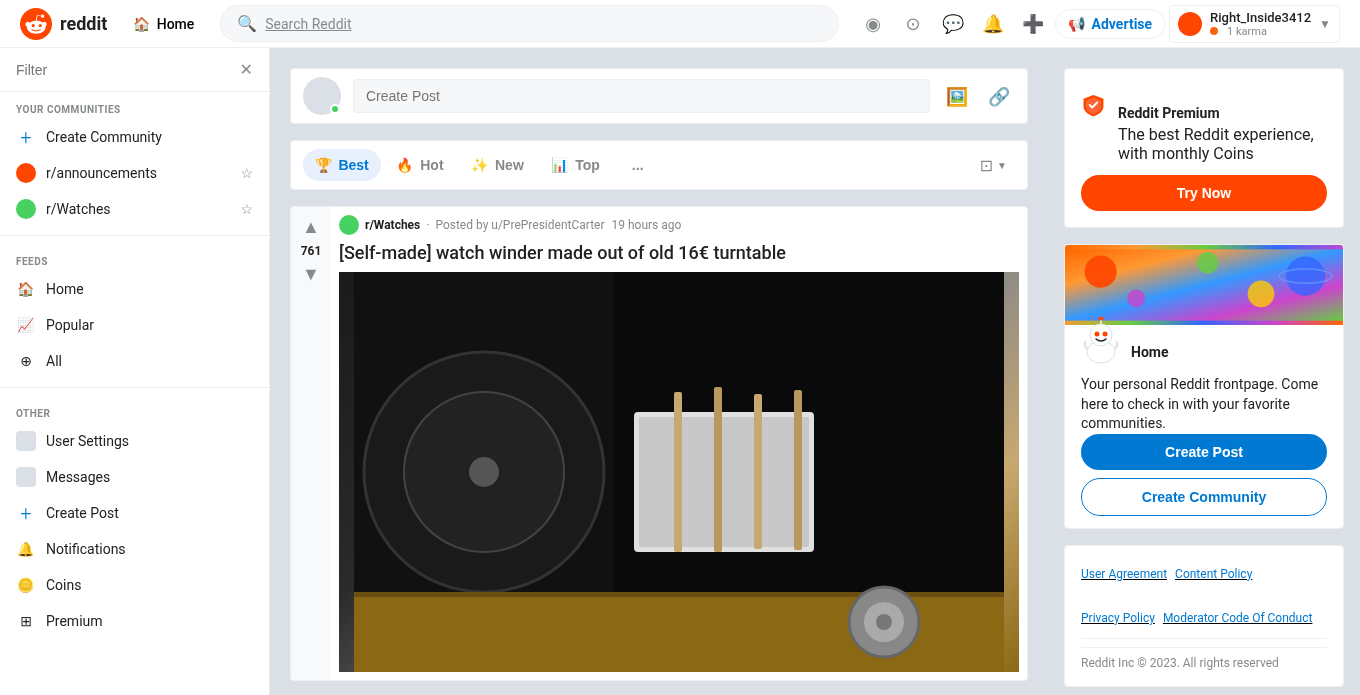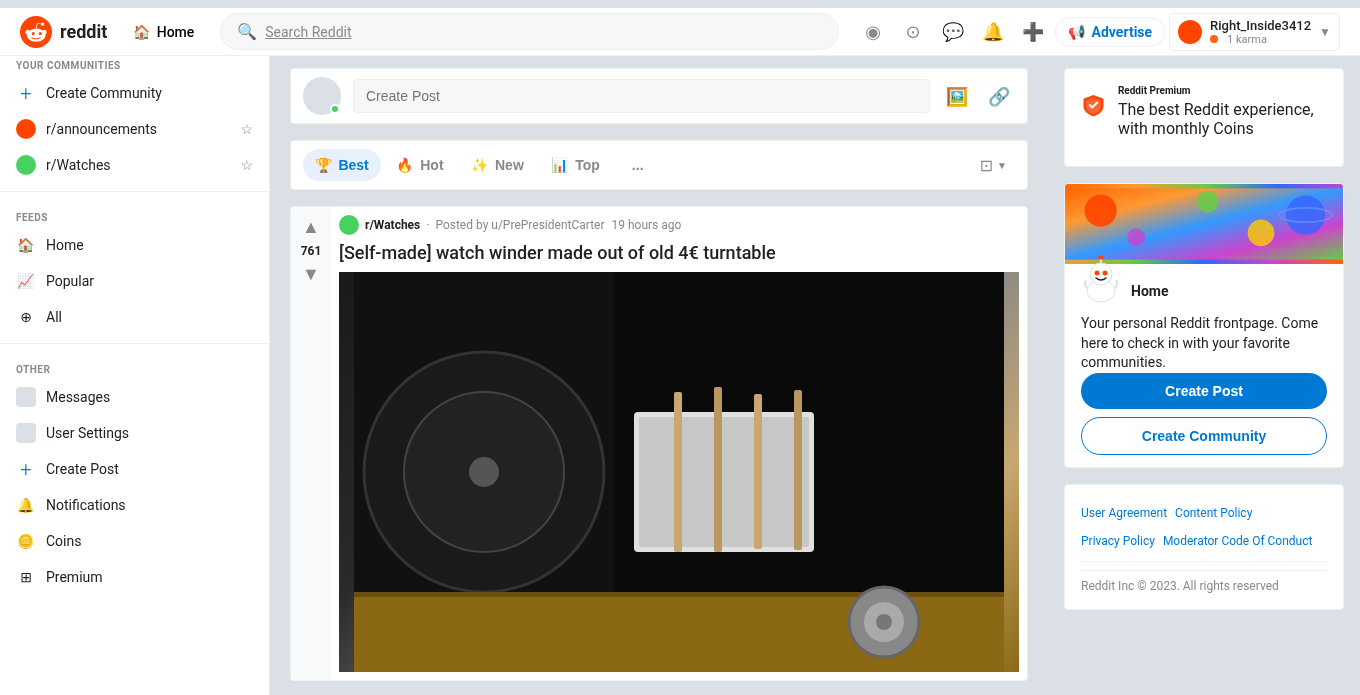--- a/index.html
+++ b/index.html
@@ -1,20 +1,20 @@
 <!DOCTYPE html>
 <html><head>
   <meta charset="utf-8">
   <style>
     * { margin: 0; padding: 0; box-sizing: border-box; }
     body { font-family: -apple-system, BlinkMacSystemFont, 'Segoe UI', Roboto, sans-serif; background: #dae0e6; width: 1360px; height: 695px; overflow: hidden; }
 
     
     .header {
-      position: fixed; top: 8px; left: 0; right: 0; height: 48px;
+      position: fixed; top: 0; left: 0; right: 0; height: 48px;
       background: #fff; border-bottom: 1px solid #edeff1;
       display: flex; align-items: center; padding: 0 20px; gap: 16px; z-index: 100;
     }
     .header-logo { display: flex; align-items: center; gap: 8px; cursor: pointer; }
     .logo-icon { width: 32px; height: 32px; }
     .logo-text { font-size: 18px; font-weight: 700; color: #222; }
     .home-nav { display: flex; align-items: center; gap: 6px; padding: 6px 10px; border-radius: 4px; cursor: pointer; font-size: 14px; font-weight: 500; }
     .search-bar {
       flex: 1; max-width: 690px; margin: 0 auto;
       display: flex; align-items: center; gap: 8px;
@@ -146,21 +146,21 @@
       width: 312px; min-width: 312px; padding: 20px 16px;
       height: calc(695px - 48px); overflow-y: auto;
     }
 
     
     .premium-card {
       background: #fff; border: 1px solid #edeff1; border-radius: 4px;
       padding: 16px; margin-bottom: 16px;
     }
     .premium-header { display: flex; align-items: flex-start; gap: 12px; margin-bottom: 12px; }
-    .premium-title { font-size: 10px; font-weight: 700; color: #222; margin-bottom: 4px; }
+    .premium-title { font-size: 14px; font-weight: 700; color: #222; margin-bottom: 4px; margin-top: 20px; }
     .premium-desc { font-size: 16px; color: #222; }
     .try-now-btn {
       width: 100%; padding: 10px; background: #ff4500; border: none; border-radius: 20px;
       color: #fff; font-size: 14px; font-weight: 700; cursor: pointer;
     }
 
     
     .home-widget {
       background: #fff; border: 1px solid #edeff1; border-radius: 4px;
       overflow: hidden; margin-bottom: 16px;
@@ -180,21 +180,21 @@
     .create-community-btn {
       width: 100%; padding: 10px; background: #fff; border: 1px solid #0079d3; border-radius: 20px;
       color: #0079d3; font-size: 14px; font-weight: 700; cursor: pointer;
     }
 
     
     .footer-card {
       background: #fff; border: 1px solid #edeff1; border-radius: 4px;
       padding: 16px; margin-bottom: 16px;
     }
-    .footer-links { display: flex; flex-wrap: wrap; gap: 4px 0; }
+    .footer-links { display: flex; flex-wrap: wrap; gap: 20px 0; text-decoration: underline; }
     .footer-link { font-size: 12px; color: #0079d3; cursor: pointer; margin-right: 8px; line-height: 2; }
     .footer-lang { display: flex; flex-wrap: wrap; gap: 4px 0; margin-top: 8px; }
     .footer-divider { height: 1px; background: #edeff1; margin: 8px 0; }
     .footer-copyright { font-size: 12px; color: #878a8c; margin-top: 8px; }
 
     
     ::-webkit-scrollbar { width: 6px; }
     ::-webkit-scrollbar-track { background: #f1f1f1; }
     ::-webkit-scrollbar-thumb { background: #c5c5c5; border-radius: 3px; }
 
@@ -246,20 +246,24 @@
         </div>
       </div>
       <span style="color:#878a8c;font-size:12px;">▼</span>
     </div>
   </div>
 </header>
 
 <div class="main-layout">
 
   <aside class="sidebar">
+    <div class="sidebar-filter">
+      <input class="filter-input" type="text" placeholder="Filter" style="">
+      <button class="close-btn">✕</button>
+    </div>
 
     <div class="sidebar-section-label">YOUR COMMUNITIES</div>
 
     <div class="sidebar-item">
       <div class="sidebar-item-icon">
         <span style="color:#0079d3;font-size:20px;font-weight:300;">+</span>
       </div>
       <span class="sidebar-item-text">Create Community</span>
     </div>
 
@@ -291,26 +295,26 @@
     <div class="sidebar-item">
       <div class="sidebar-item-icon">⊕</div>
       <span class="sidebar-item-text">All</span>
     </div>
 
     <div class="divider"></div>
     <div class="sidebar-section-label">OTHER</div>
 
     <div class="sidebar-item">
       <div class="sidebar-item-icon" style="background:#dae0e6;border-radius:4px;width:20px;height:20px;"></div>
+      <span class="sidebar-item-text">User Settings</span>
+    </div>
+
+    <div class="sidebar-item">
+      <div class="sidebar-item-icon" style="background:#dae0e6;border-radius:4px;width:20px;height:20px;"></div>
       <span class="sidebar-item-text">Messages</span>
-    </div>
-
-    <div class="sidebar-item">
-      <div class="sidebar-item-icon" style="background:#dae0e6;border-radius:4px;width:20px;height:20px;"></div>
-      <span class="sidebar-item-text">User Settings</span>
     </div>
 
     <div class="sidebar-item">
       <div class="sidebar-item-icon">
         <span style="color:#0079d3;font-size:20px;font-weight:300;">+</span>
       </div>
       <span class="sidebar-item-text">Create Post</span>
     </div>
 
     <div class="sidebar-item">
@@ -376,21 +380,21 @@
         <div class="post-content">
           <div class="post-meta">
             <div class="subreddit-icon-small"></div>
             <span class="subreddit-name">r/Watches</span>
             <span style="color:#878a8c;font-size:12px;">·</span>
             <span class="posted-by">
               <span>Posted by u/PrePresidentCarter</span>
               <span style="margin-left:4px;">19 hours ago</span>
             </span>
           </div>
-          <div class="post-title">[Self-made] watch winder made out of old 4€ turntable</div>
+          <div class="post-title">[Self-made] watch winder made out of old 16€ turntable</div>
           <div class="post-image-placeholder">
             
             <svg width="100%" height="400" viewBox="0 0 650 400" xmlns="http://www.w3.org/2000/svg">
               <rect width="650" height="400" fill="#0a0a0a"></rect>
 
               <rect x="0" y="0" width="260" height="400" fill="#111"></rect>
               <circle cx="130" cy="200" r="120" fill="#1a1a1a" stroke="#333" stroke-width="3"></circle>
               <circle cx="130" cy="200" r="80" fill="#222" stroke="#444" stroke-width="2"></circle>
               <circle cx="130" cy="200" r="15" fill="#555"></circle>
 
@@ -423,20 +427,21 @@
         <svg class="shield-svg" viewBox="0 0 40 40" xmlns="http://www.w3.org/2000/svg">
           <path d="M20 4 L36 10 L36 22 C36 30 28 36 20 38 C12 36 4 30 4 22 L4 10 Z" fill="#ff4500"></path>
           <path d="M20 8 L32 13 L32 22 C32 28 26 33 20 35 C14 33 8 28 8 22 L8 13 Z" fill="#ff6534"></path>
           <path d="M14 20 L18 24 L26 16" stroke="white" stroke-width="3" fill="none" stroke-linecap="round" stroke-linejoin="round"></path>
         </svg>
         <div>
           <div class="premium-title">Reddit Premium</div>
           <div class="premium-desc">The best Reddit experience, with monthly Coins</div>
         </div>
       </div>
+      <button class="try-now-btn">Try Now</button>
     </div>
 
     <div class="home-widget">
       <div class="home-widget-banner">
         <svg width="100%" height="80" viewBox="0 0 312 80" xmlns="http://www.w3.org/2000/svg">
           <defs>
             <linearGradient id="bannerGrad" x1="0%" y1="0%" x2="100%" y2="100%">
               <stop offset="0%" style="stop-color:#ff6600"></stop>
               <stop offset="25%" style="stop-color:#ff9933"></stop>
               <stop offset="50%" style="stop-color:#3399ff"></stop>

